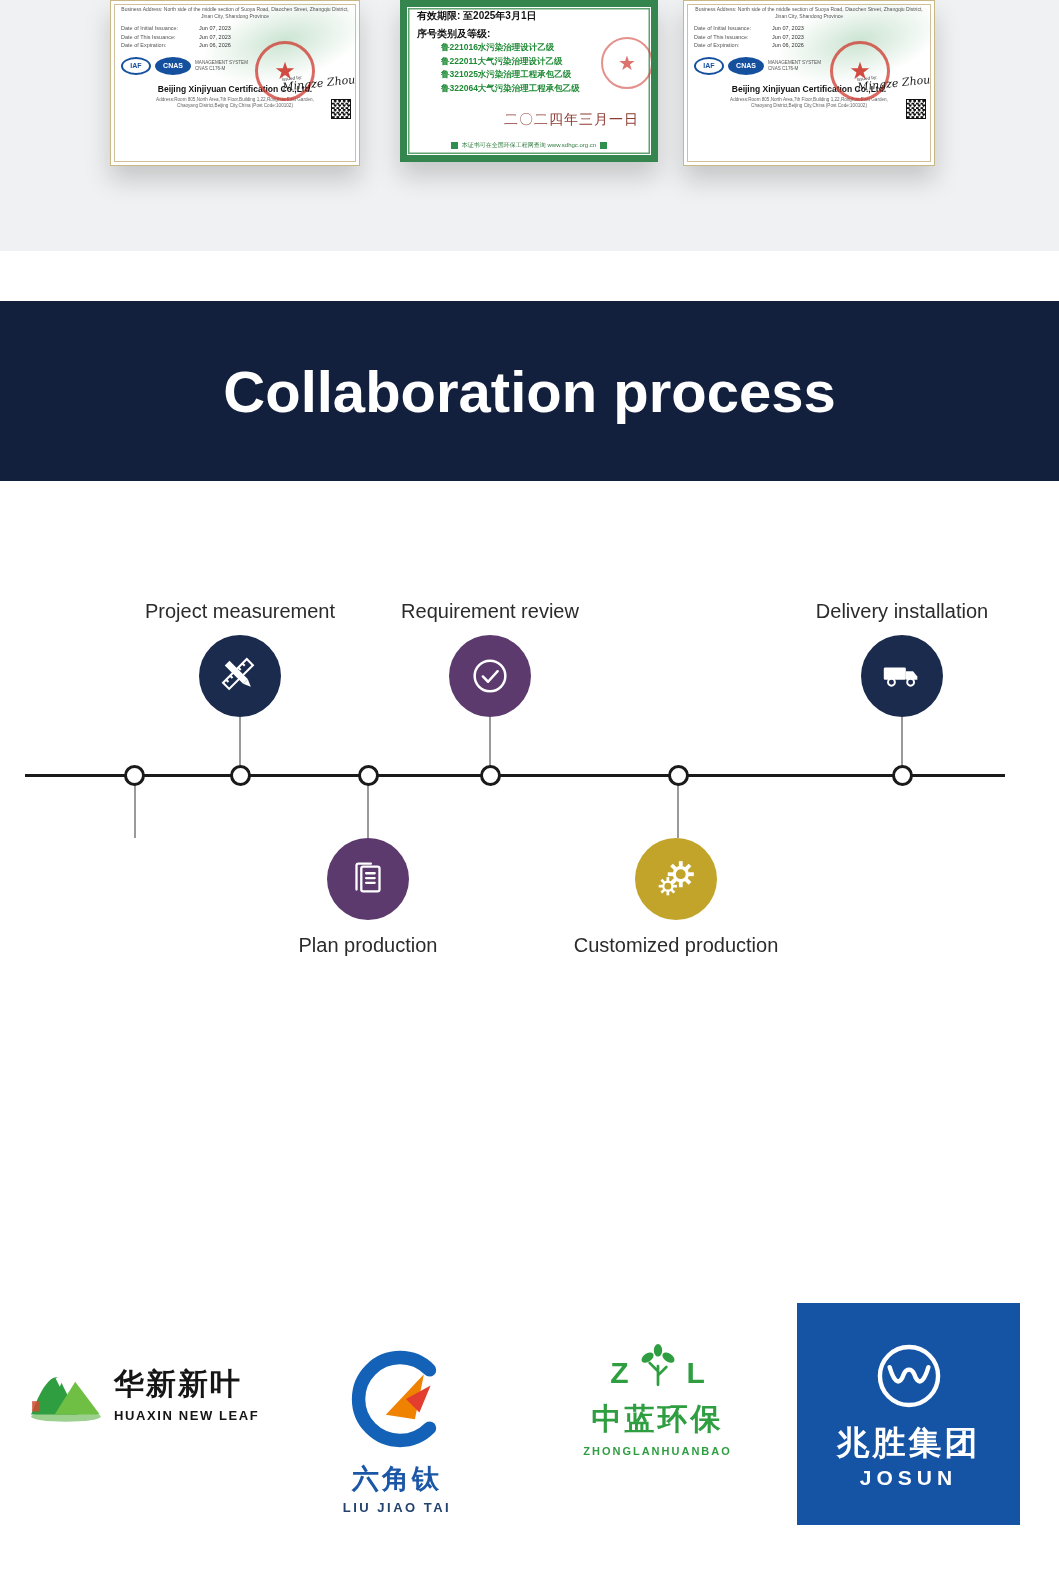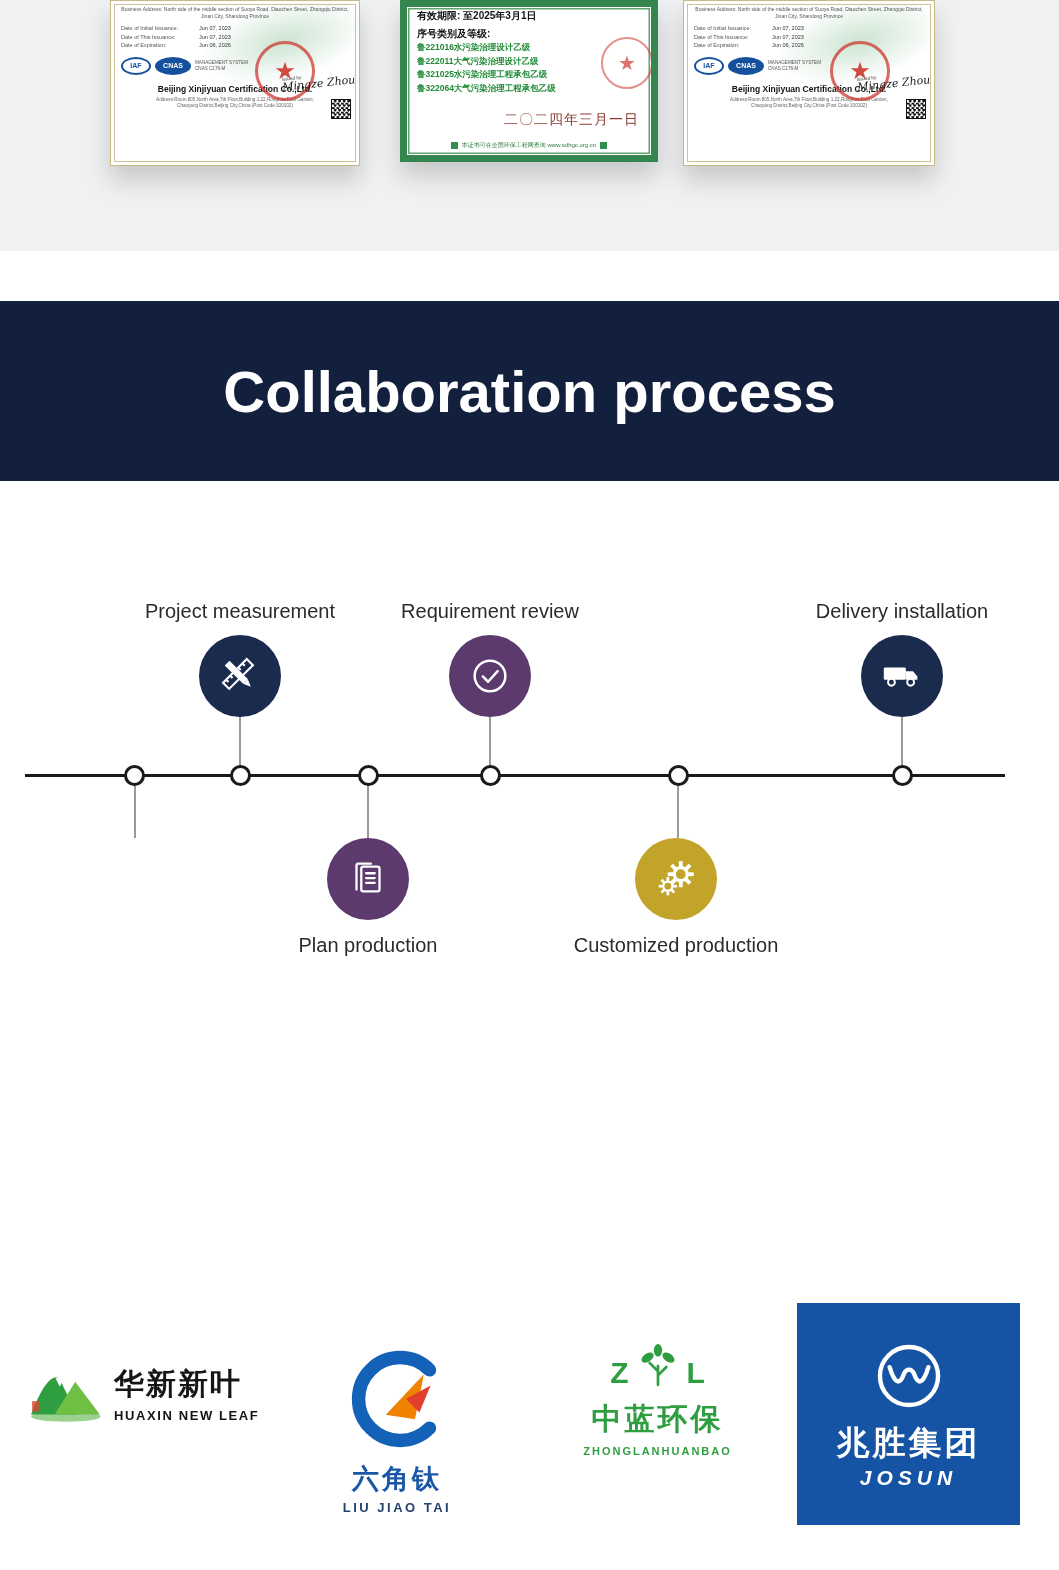--- a/index.html
+++ b/index.html
@@ -34,21 +34,21 @@
   .qr{position:absolute;right:8px;top:98px;width:18px;height:18px;border:1px solid #111;z-index:2;
       background:repeating-conic-gradient(#111 0% 25%, #fff 0% 50%) 0 0/4.5px 4.5px;}
   .issuer{margin-top:9px;text-align:center;font-weight:bold;font-size:8.5px;color:#111;}
   .iaddr{margin-top:3px;text-align:center;font-size:4.6px;color:#666;line-height:1.35;}
 
   .cert-mid{left:400px;width:258px;height:162px;border:7px solid #35854f;
         box-shadow:inset 0 0 0 1px #fff, inset 0 0 0 2.5px #5ea370, 0 14px 24px rgba(0,0,0,.18);}
   .mid-inner{position:relative;height:100%;padding:2px 10px;box-sizing:border-box;}
   .validity{font-size:10px;font-weight:bold;color:#111;}
   .serial{font-size:10px;font-weight:bold;color:#111;margin-top:4px;}
-  .mitem{font-size:8.5px;font-weight:bold;color:#1e8a35;line-height:1.6;}
+  .mitem{font-size:8.5px;font-weight:bold;color:#1e8a35;line-height:1.6;margin-left:24px;}
   .mdate{position:absolute;right:12px;bottom:26px;font-size:14px;color:#8d3a32;letter-spacing:1px;}
   .mfoot{position:absolute;left:0;right:0;bottom:5px;display:flex;align-items:center;justify-content:center;gap:4px;font-size:6px;color:#2f7a3d;}
   .gsq{width:7px;height:7px;background:#2f8f4e;}
   .mseal{position:absolute;right:-2px;top:30px;width:48px;height:48px;border:2.5px solid rgba(205,55,45,.55);
         border-radius:50%;display:flex;align-items:center;justify-content:center;}
   .mseal .star{color:rgba(205,55,45,.7);font-size:20px;line-height:1;}
 
   
   .banner{position:absolute;left:0;width:1059px;height:180px;background:#121f3d;display:flex;align-items:center;justify-content:center;}
   .banner h2{margin:0;color:#fff;font-size:58px;font-weight:bold;}
@@ -80,21 +80,21 @@
   .p-ljt{left:330px;top:94px;width:134px;text-align:center;}
   .ljt-cn{font-size:27px;font-weight:bold;color:#1b57a6;letter-spacing:3px;margin-top:2px;}
   .ljt-en{font-size:13px;font-weight:bold;color:#23436e;letter-spacing:2.5px;margin-top:3px;}
   .p-zl{left:570px;top:94px;width:175px;text-align:center;}
   .zl-row{display:flex;align-items:flex-end;justify-content:center;gap:6px;}
   .zl-letter{font-size:30px;font-weight:bold;color:#2f9e41;line-height:1.1;}
   .zl-cn{font-size:30px;font-weight:bold;color:#2f9e41;letter-spacing:3px;margin-top:10px;}
   .zl-en{font-size:11px;font-weight:bold;color:#2f9e41;letter-spacing:2px;margin-top:5px;}
   .p-josun{left:797px;top:54px;width:223px;height:222px;background:#1553a5;display:flex;flex-direction:column;align-items:center;justify-content:center;}
   .js-cn{font-size:33px;font-weight:bold;color:#fff;letter-spacing:3px;margin-top:8px;}
-  .js-en{font-size:21px;font-weight:bold;color:#fff;letter-spacing:5px;font-style:italic;}
+  .js-en{font-size:21px;font-weight:bold;color:#fff;letter-spacing:5px;}
 </style>
 </head>
 <body>
 
 <svg width="0" height="0" style="position:absolute" aria-hidden="true">
   <defs>
     <g id="gear">
       <circle r="6.8" fill="none" stroke="#fff" stroke-width="3.4"></circle>
       <g fill="#fff">
         <rect x="-2" y="-13.6" width="4" height="6"></rect>

